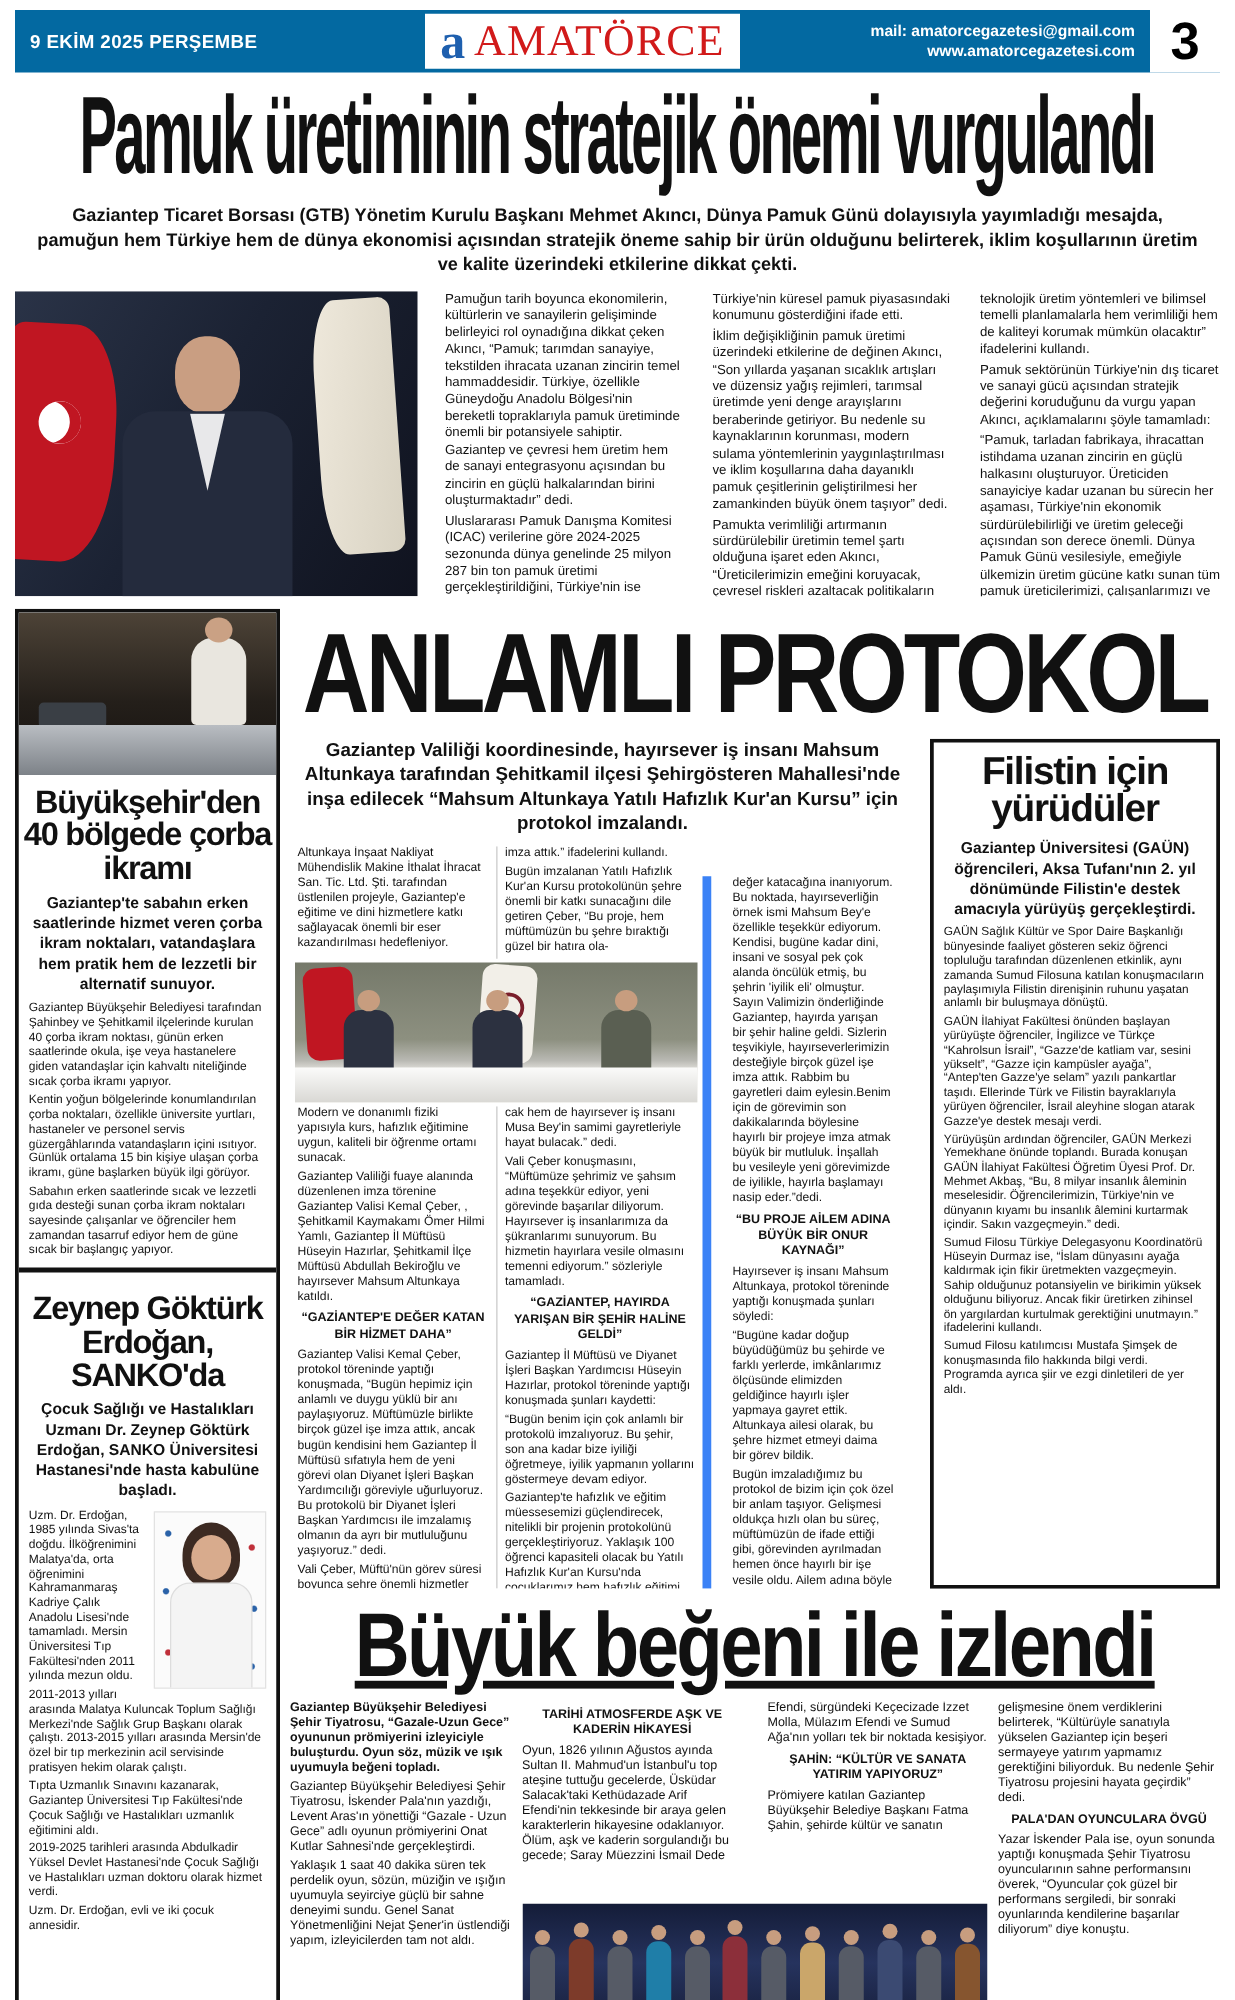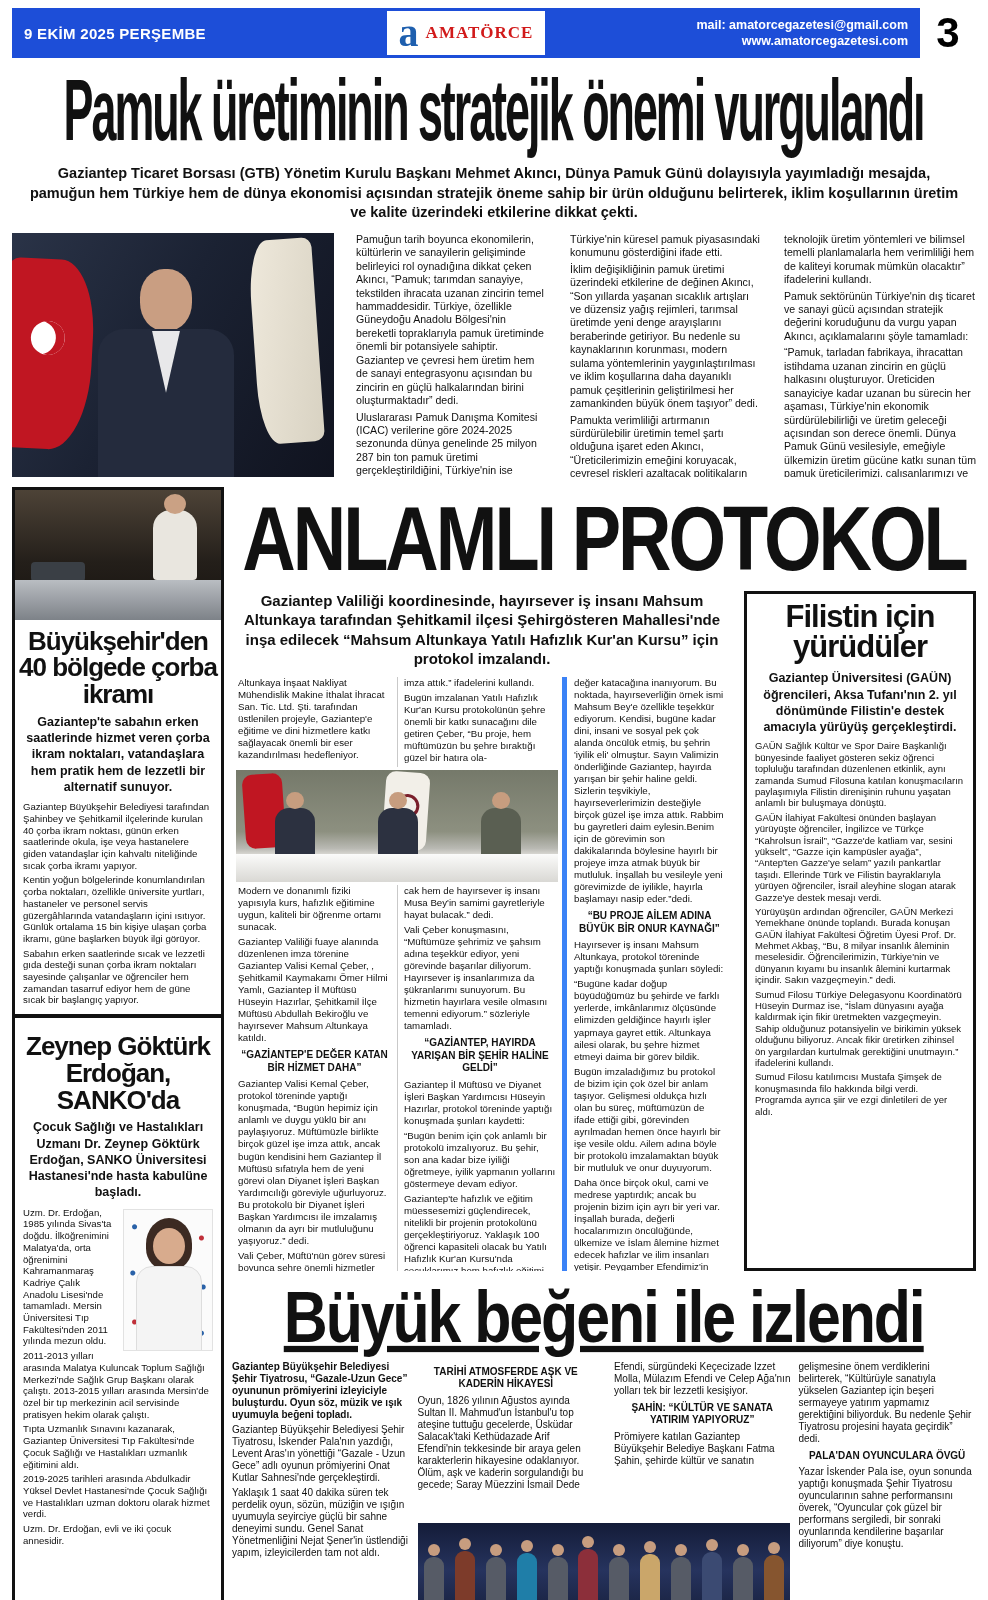--- a/index.html
+++ b/index.html
@@ -1,24 +1,24 @@
 <!DOCTYPE html>
 <html lang="tr"><head>
 <meta charset="utf-8">
 <style>
   html,body{margin:0;padding:0;background:#ffffff;}
   *{box-sizing:border-box;}
   .page{width:988px;height:1600px;margin:0 auto;background:#fff;overflow:hidden;
         font-family:"Liberation Sans", sans-serif;color:#111;}
   
-  .bar{background:#1d4ed8;color:#fff;display:flex;align-items:center;margin:8px 12px 0;height:50px;}
+  .bar{background:#0369a1;color:#fff;display:flex;align-items:center;margin:8px 12px 0;height:50px;}
   .bar-date{font-weight:bold;font-size:15px;padding-left:12px;flex:1;letter-spacing:.3px;}
   .logo-box{background:#fff;height:44px;display:flex;align-items:center;padding:0 12px;gap:7px;}
   .logo-a{color:#1e5fae;font-size:40px;font-weight:bold;font-family:"Liberation Serif",serif;line-height:.9;}
-  .logo-name{color:#d11a1a;font-size:17px;font-weight:bold;letter-spacing:1px;font-family:"Liberation Serif",serif;text-align:right;}
+  .logo-name{color:#d11a1a;font-size:35px;font-weight:normal;letter-spacing:1px;font-family:"Liberation Serif",serif;text-align:right;}
   .bar-contact{flex:1;text-align:right;font-size:12.5px;font-weight:bold;padding-right:12px;line-height:1.3;}
   .pageno-box{background:#fff;color:#000;font-size:42px;font-weight:bold;width:56px;height:50px;
               display:flex;align-items:center;justify-content:center;flex:none;}
   
   .h1-wrap{height:104px;display:flex;align-items:center;justify-content:center;overflow:hidden;}
   .h1{font-size:44px;font-weight:bold;letter-spacing:-2px;white-space:nowrap;transform:scale(1.02,2.0);}
   .deck{font-size:14.5px;font-weight:bold;text-align:center;margin:2px 26px 10px;line-height:1.35;}
   .lead{display:flex;gap:22px;margin:0 12px;height:244px;overflow:hidden;}
   .lead-col{flex:1;font-size:10.6px;line-height:1.27;overflow:hidden;}
   .lead-col p{margin:0 0 3px;}
@@ -69,21 +69,21 @@
   .prot-row{display:flex;gap:12px;height:680px;overflow:hidden;flex:none;}
   .prot-art{flex:1;display:flex;flex-direction:column;overflow:hidden;}
   .prot-deck{font-size:15px;font-weight:bold;text-align:center;line-height:1.3;margin:0 8px 8px;}
   .prot-body{display:flex;flex:1;font-size:9.7px;line-height:1.24;overflow:hidden;}
   .prot-body p{margin:0 0 3px;}
   .prot-left{width:66%;display:flex;flex-direction:column;}
   .prot-top{display:flex;}
   .prot-top .pc, .prot-bottom .pc{width:50%;padding:0 6px;}
   .prot-bottom .pc + .pc, .prot-top .pc + .pc{border-left:1px solid #c9c9c9;}
   .prot-bottom{display:flex;flex:1;overflow:hidden;}
-  .prot-c3{width:34%;padding:0 7px;border-left:5px solid #3b82f6;overflow:hidden;}
+  .prot-c3{width:34%;padding:0 17px;border-left:7px solid #3b82f6;overflow:hidden;margin-top:24px;}
   .sub{font-weight:bold;text-align:center;font-size:10px;line-height:1.25;margin:5px 0 4px;}
   
   .prot-photo{height:112px;margin:3px 4px;position:relative;overflow:hidden;flex:none;
               background:linear-gradient(180deg,#75796a 0%,#8d9080 55%,#b9b9b3 70%,#e9e7e2 78%,#f3f2ee 100%);}
   .prot-photo .table{position:absolute;left:0;right:0;bottom:0;height:28px;background:linear-gradient(180deg,#fbfbfa,#d9d8d4);}
   .prot-photo .flag-tr{position:absolute;left:8px;top:4px;width:40px;height:74px;background:#c01622;border-radius:10px;transform:rotate(-4deg);}
   .prot-photo .flag-gv{position:absolute;left:46%;top:2px;width:44px;height:78px;background:#f2efe8;border-radius:10px;transform:rotate(4deg);}
   .prot-photo .flag-gv::after{content:"";position:absolute;left:11px;top:22px;width:18px;height:18px;border-radius:50%;border:3px solid #7a1f2b;}
   .prot-photo .fig{position:absolute;bottom:22px;width:40px;height:52px;background:#2c3140;border-radius:14px 14px 0 0;}
   .prot-photo .fig::before{content:"";position:absolute;left:11px;top:-16px;width:18px;height:17px;border-radius:50%;background:#c79d7f;}
@@ -279,21 +279,21 @@
             <p>Gaziantep Büyükşehir Belediyesi Şehir Tiyatrosu, İskender Pala'nın yazdığı, Levent Aras'ın yönettiği “Gazale - Uzun Gece” adlı oyunun prömiyerini Onat Kutlar Sahnesi'nde gerçekleştirdi.</p>
             <p>Yaklaşık 1 saat 40 dakika süren tek perdelik oyun, sözün, müziğin ve ışığın uyumuyla seyirciye güçlü bir sahne deneyimi sundu. Genel Sanat Yönetmenliğini Nejat Şener'in üstlendiği yapım, izleyicilerden tam not aldı.</p>
           </div>
           <div class="t-mid">
             <div class="t-mid-cols">
               <div class="t-c">
                 <div class="sub">TARİHİ ATMOSFERDE AŞK VE KADERİN HİKAYESİ</div>
                 <p>Oyun, 1826 yılının Ağustos ayında Sultan II. Mahmud'un İstanbul'u top ateşine tuttuğu gecelerde, Üsküdar Salacak'taki Kethüdazade Arif Efendi'nin tekkesinde bir araya gelen karakterlerin hikayesine odaklanıyor. Ölüm, aşk ve kaderin sorgulandığı bu gecede; Saray Müezzini İsmail Dede</p>
               </div>
               <div class="t-c">
-                <p>Efendi, sürgündeki Keçecizade İzzet Molla, Mülazım Efendi ve Celep Ağa'nın yolları tek bir lezzetli kesişiyor.</p>
+                <p>Efendi, sürgündeki Keçecizade İzzet Molla, Mülazım Efendi ve Sumud Ağa'nın yolları tek bir noktada kesişiyor.</p>
                 <div class="sub">ŞAHİN: “KÜLTÜR VE SANATA YATIRIM YAPIYORUZ”</div>
                 <p>Prömiyere katılan Gaziantep Büyükşehir Belediye Başkanı Fatma Şahin, şehirde kültür ve sanatın</p>
               </div>
             </div>
             <div class="t-photo">
               <div class="crowd">
                 <i></i>
                   <i></i>
                   <i></i>
                   <i></i>

